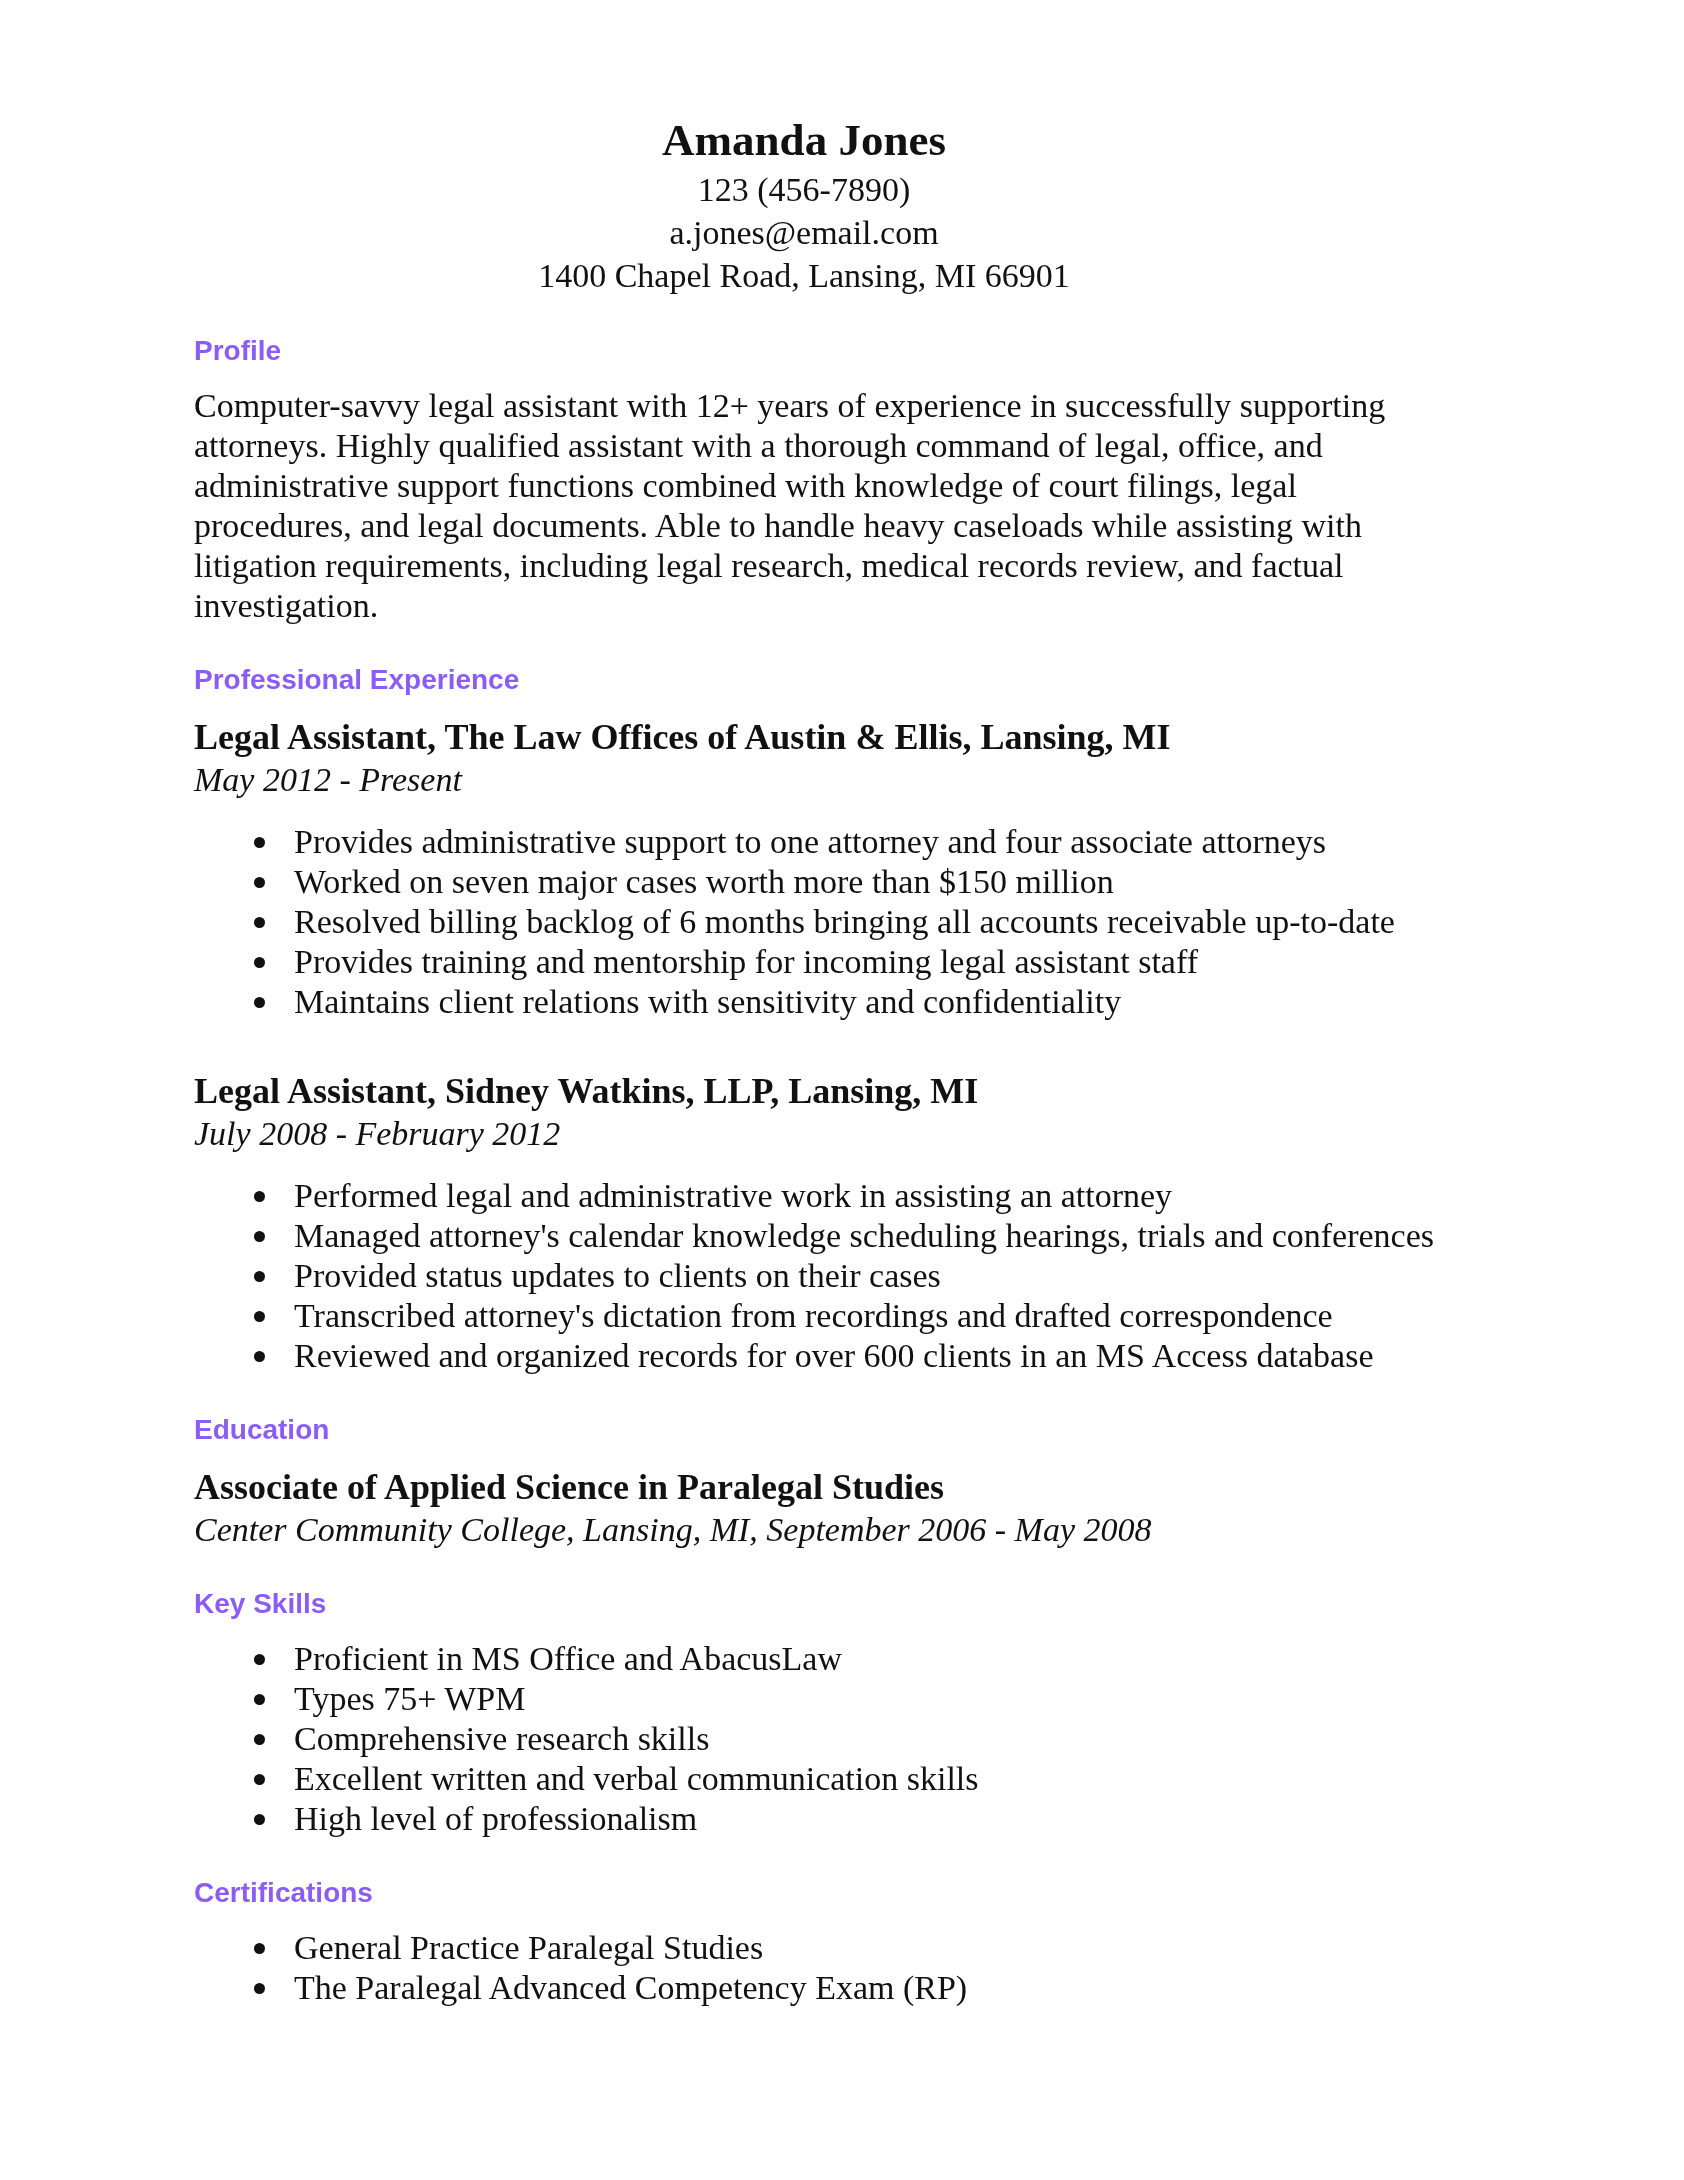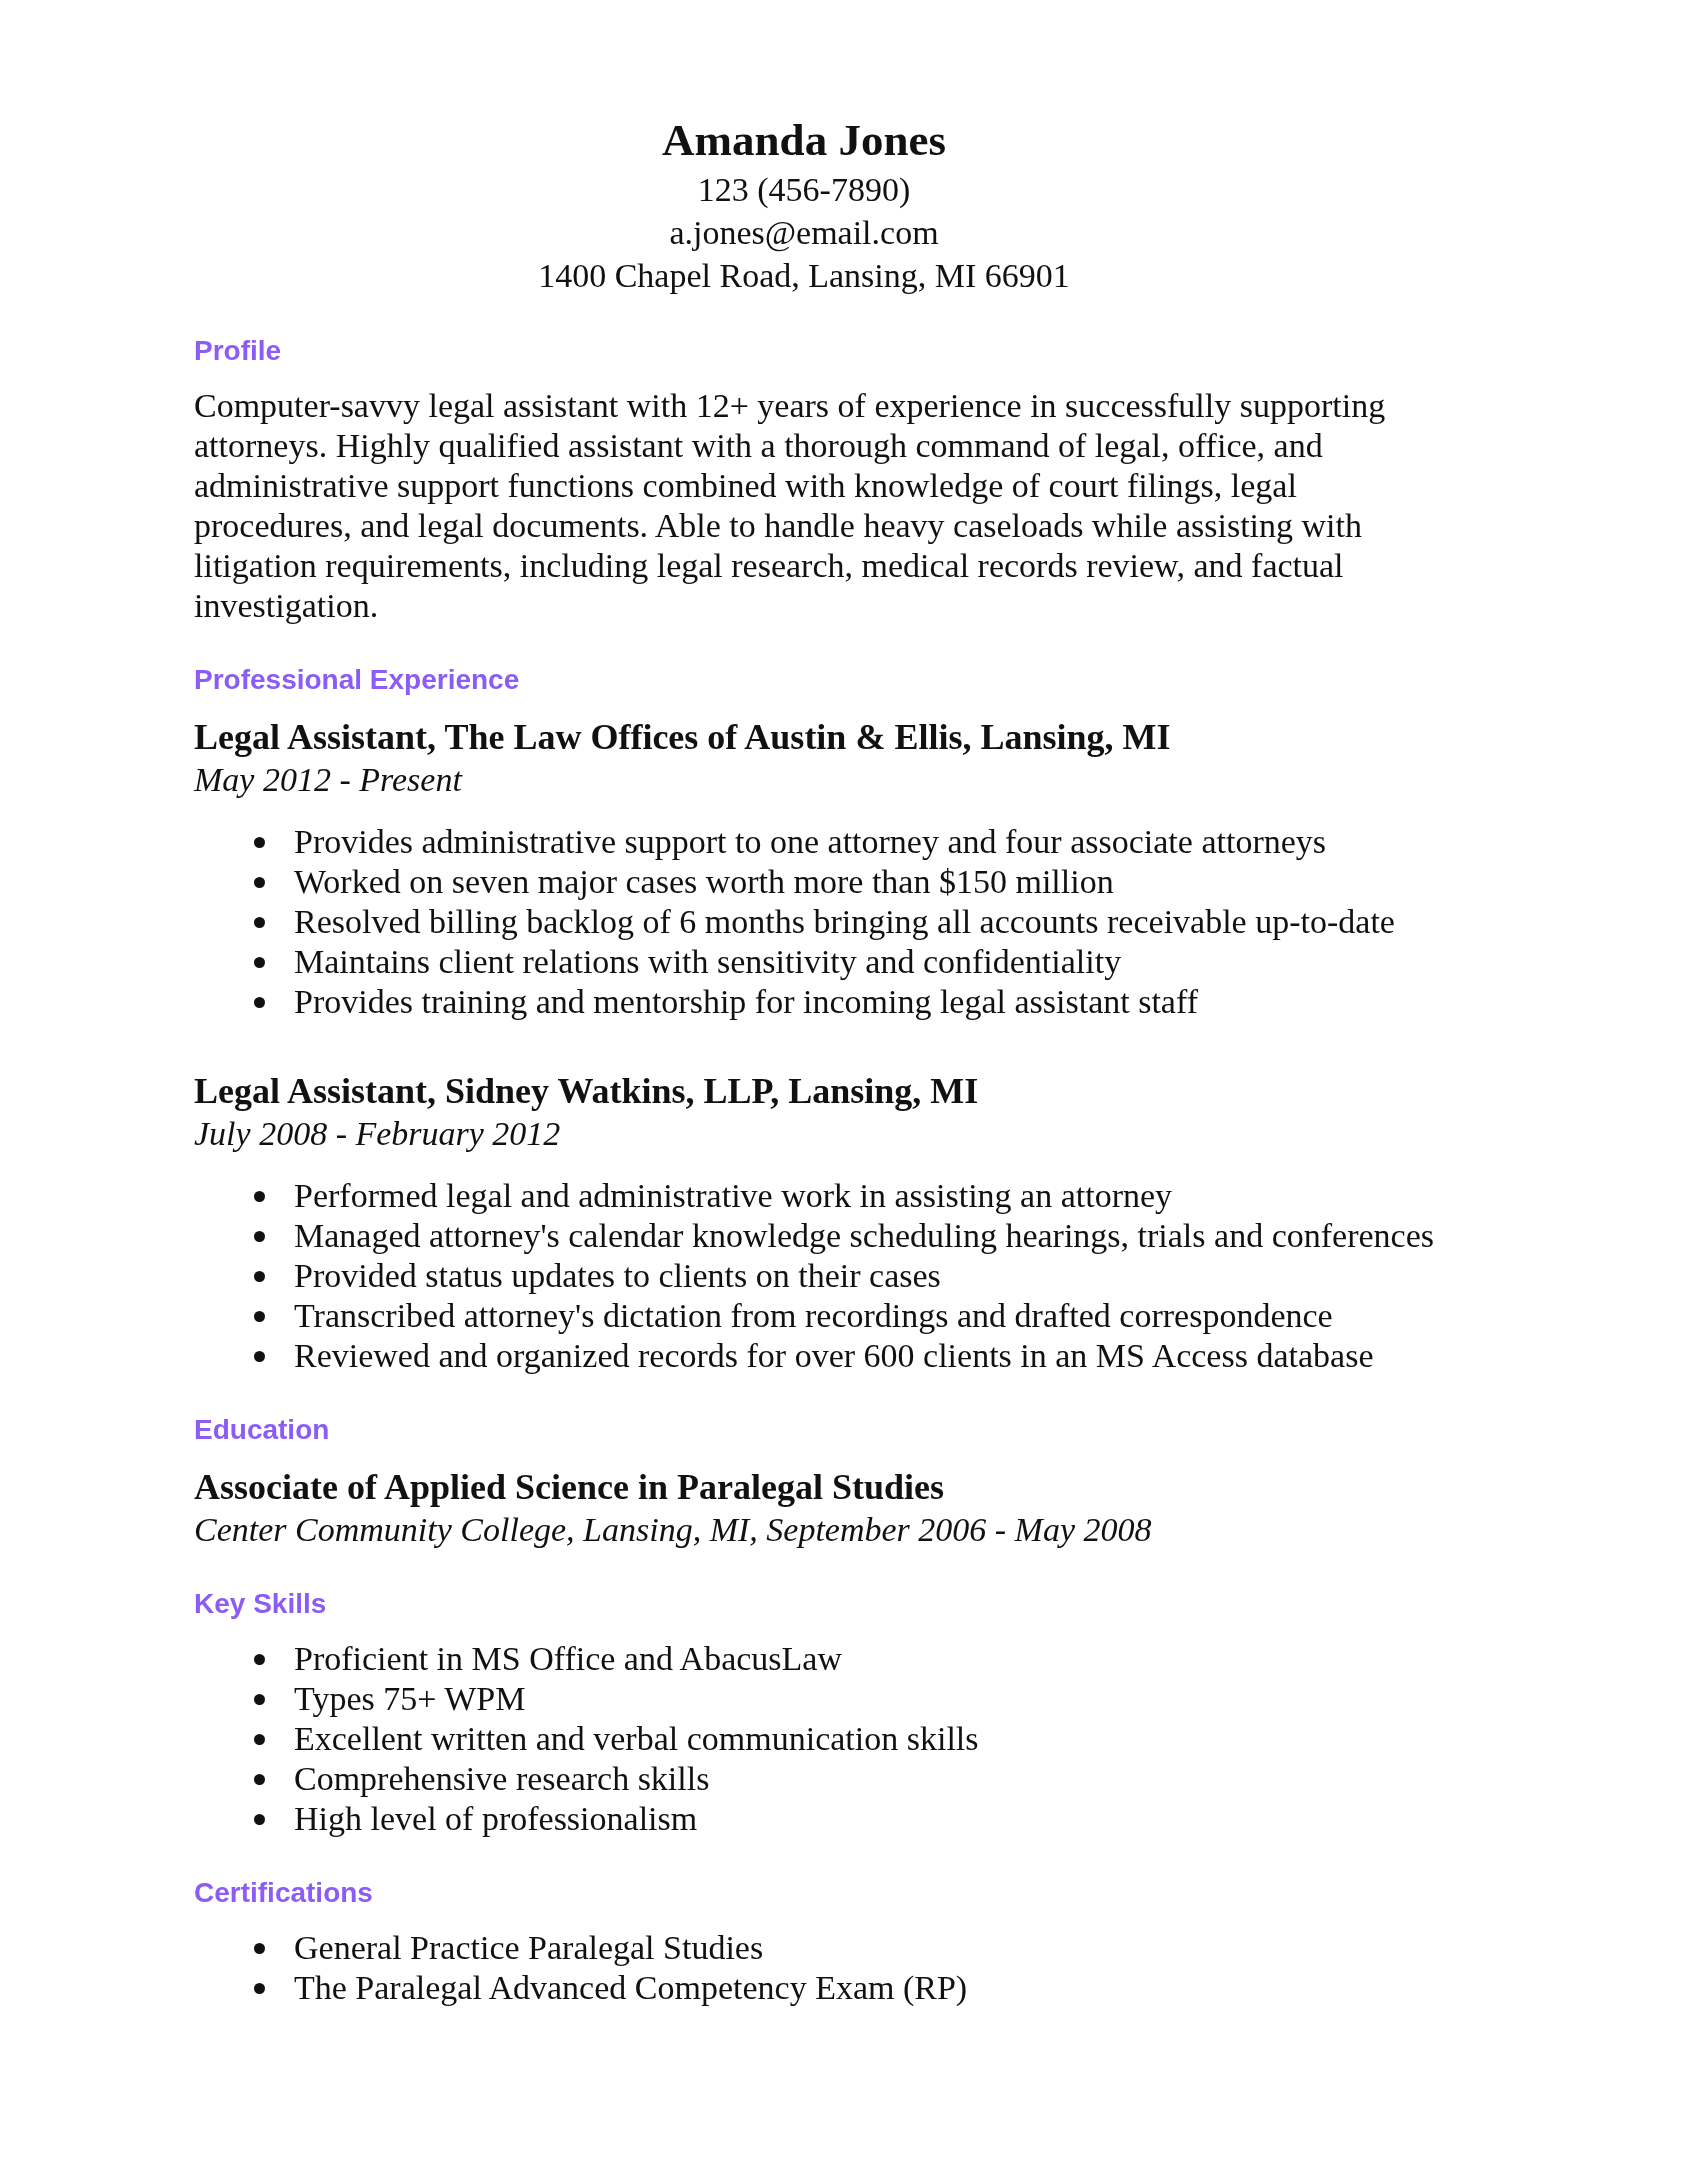--- a/index.html
+++ b/index.html
@@ -105,22 +105,22 @@
   <section>
     <h2 class="section-heading">Professional Experience</h2>
 
     <div class="job">
       <h3 class="entry-title">Legal Assistant, The Law Offices of Austin &amp; Ellis, Lansing, MI</h3>
       <div class="entry-subtitle">May 2012 - Present</div>
       <ul class="bullet-list">
         <li>Provides administrative support to one attorney and four associate attorneys</li>
         <li>Worked on seven major cases worth more than $150 million</li>
         <li>Resolved billing backlog of 6 months bringing all accounts receivable up-to-date</li>
+        <li>Provides training and mentorship for incoming legal assistant staff</li>
         <li>Maintains client relations with sensitivity and confidentiality</li>
-        <li>Provides training and mentorship for incoming legal assistant staff</li>
       </ul>
     </div>
 
     <div class="job">
       <h3 class="entry-title">Legal Assistant, Sidney Watkins, LLP, Lansing, MI</h3>
       <div class="entry-subtitle">July 2008 - February 2012</div>
       <ul class="bullet-list">
         <li>Performed legal and administrative work in assisting an attorney</li>
         <li>Managed attorney's calendar knowledge scheduling hearings, trials and conferences</li>
         <li>Provided status updates to clients on their cases</li>
@@ -134,22 +134,22 @@
     <h2 class="section-heading">Education</h2>
     <h3 class="entry-title">Associate of Applied Science in Paralegal Studies</h3>
     <div class="entry-subtitle">Center Community College, Lansing, MI, September 2006 - May 2008</div>
   </section>
 
   <section>
     <h2 class="section-heading">Key Skills</h2>
     <ul class="bullet-list tight">
       <li>Proficient in MS Office and AbacusLaw</li>
       <li>Types 75+ WPM</li>
+      <li>Comprehensive research skills</li>
       <li>Excellent written and verbal communication skills</li>
-      <li>Comprehensive research skills</li>
       <li>High level of professionalism</li>
     </ul>
   </section>
 
   <section>
     <h2 class="section-heading">Certifications</h2>
     <ul class="bullet-list tight">
       <li>General Practice Paralegal Studies</li>
       <li>The Paralegal Advanced Competency Exam (RP)</li>
     </ul>

